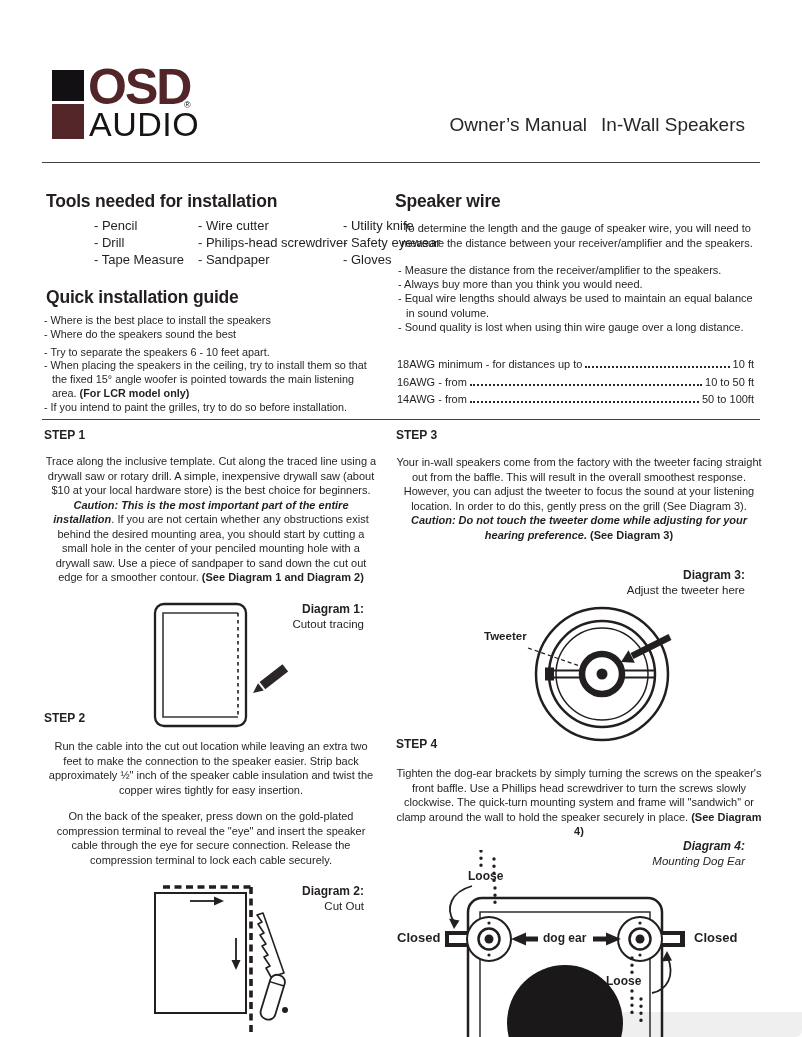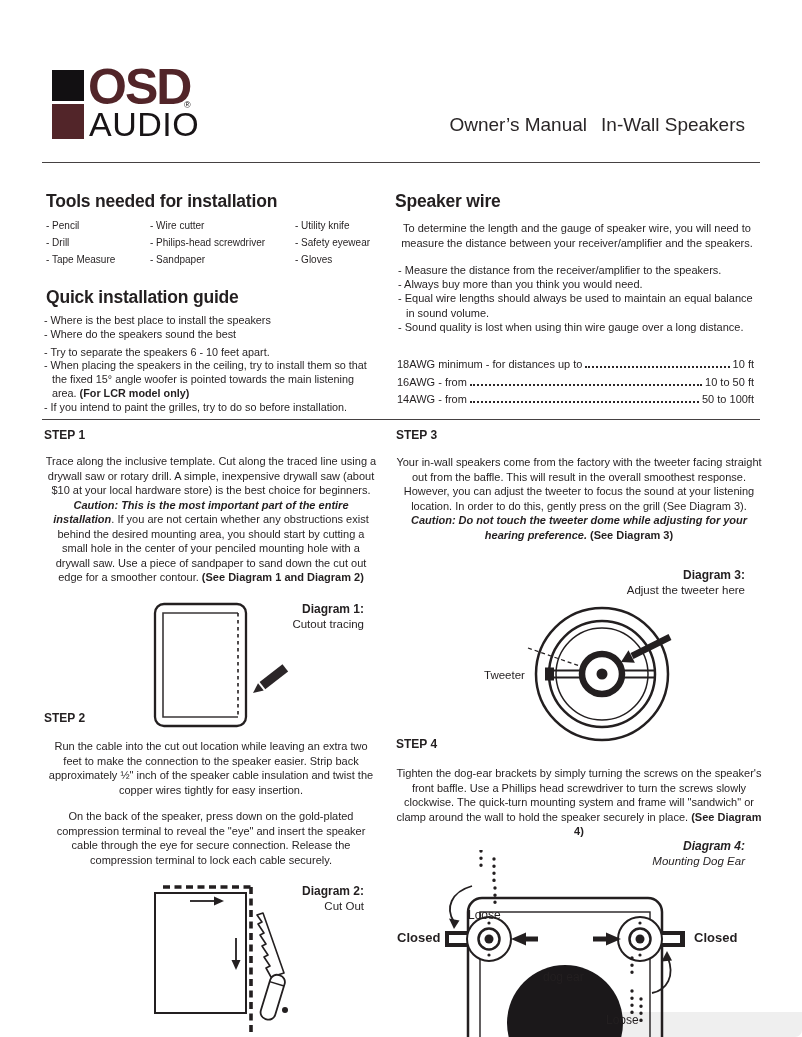--- a/index.html
+++ b/index.html
@@ -2,32 +2,32 @@
 <html><head>
 <meta charset="utf-8">
 <style>
   html,body{margin:0;padding:0;background:#fff;}
   .page{position:relative;width:802px;height:1037px;background:#ffffff;overflow:hidden;
         font-family:"Liberation Sans","DejaVu Sans",sans-serif;color:#231f20;border-radius:7px;}
   .abs{position:absolute;}
   .h1{font-size:17.5px;font-weight:bold;letter-spacing:-0.2px;}
   .step-h{font-size:12px;font-weight:bold;}
   .body{font-size:11px;line-height:14.5px;text-align:center;}
-  .tools-item{font-size:10px;line-height:17px;white-space:nowrap;}
+  .tools-item{font-size:13px;line-height:17px;white-space:nowrap;margin-left:48px;}
   .bullet{padding-left:8px;text-indent:-8px;}
   .qg .bullet{font-size:10.8px;line-height:13.8px;}
   .wl .bullet{font-size:11px;line-height:14.2px;}
   .qg-gap{margin-top:4px;}
   .seg-b{font-weight:bold;}
   .seg-bi{font-weight:bold;font-style:italic;}
   .rule{border-top:1.6px solid #454142;height:0;}
   .dg-cap{text-align:right;}
   .dg-title{font-weight:bold;font-size:12px;line-height:16px;}
   .dg-sub{font-size:11.5px;line-height:15px;}
-  .lbl{font-weight:normal;font-size:12px;white-space:nowrap;margin-top:39px;}
+  .lbl{font-weight:bold;font-size:12px;white-space:nowrap;}
   .lbl-closed{font-weight:bold;font-size:13px;white-space:nowrap;}
   .awg{font-size:11px;}
   .awg-row{display:flex;align-items:flex-end;margin-bottom:5.5px;}
   .awg-dots{flex:1;border-bottom:2px dotted #2b2728;margin:0 3px 2px 3px;}
   .logo-osd{font-size:50px;font-weight:800;letter-spacing:-2px;line-height:1;color:#522529;}
   .logo-audio{font-size:34px;font-weight:normal;letter-spacing:0.5px;line-height:1;color:#18141 6;color:#181416;}
   .logo-reg{font-size:9px;color:#181416;}
   .doc-title{font-size:19px;color:#2a2627;display:flex;gap:14px;justify-content:flex-end;}
   svg{display:block;}
   .shadow-strip{background:#efefef;}

